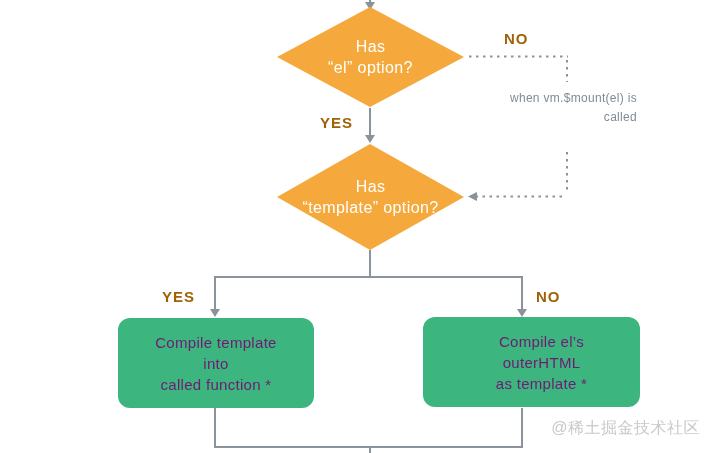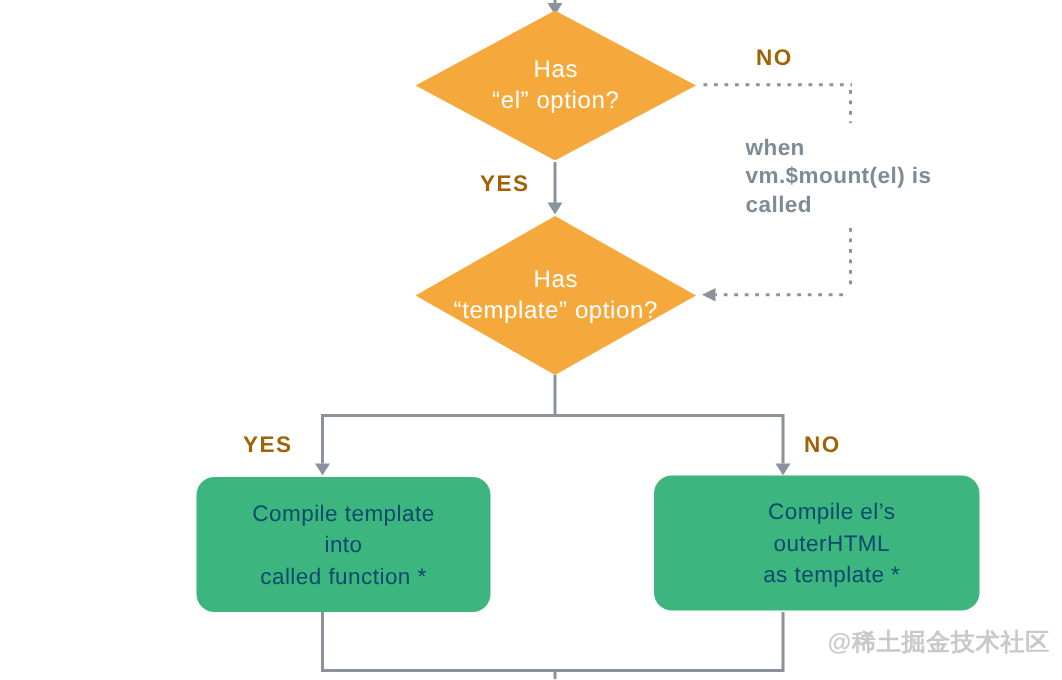--- a/index.html
+++ b/index.html
@@ -30,39 +30,38 @@
     font-weight: 400;
   }
   .edge-label {
     color: #a16207;
     font-size: 15px;
     font-weight: 700;
     letter-spacing: 1px;
   }
   .note {
     color: #7e8c96;
-    font-size: 15px;
-    font-weight: 700;
+    font-size: 12px;
+    font-weight: 400;
     line-height: 19px;
-    text-align: left;
+    text-align: right;
     letter-spacing: 0.3px;
   }
   .process-box {
     background: #3cb57e;
     border-radius: 12px;
-    color: #0c4a6e;
+    color: #701a75;
     display: flex;
     flex-direction: column;
     align-items: center;
     justify-content: center;
     font-size: 15px;
     line-height: 21px;
     text-align: center;
     letter-spacing: 0.3px;
-    margin-left: 13px;
   }
   .watermark {
     color: #c9c9c9;
     font-size: 16px;
     letter-spacing: 0.5px;
   }
 </style>
 </head>
 <body>
 
@@ -125,15 +124,15 @@
     <span>into</span>
     <span>called function *</span>
   </div>
 
   <div class="abs process-box" style="left:423px; top:317px; width:197px; height:90px;padding-left:20px;">
     <span>Compile el’s</span>
     <span>outerHTML</span>
     <span>as template *</span>
   </div>
 
-  <div class="abs watermark" style="right:8px; top:418px;font-weight:bold;">@稀土掘金技术社区</div>
+  <div class="abs watermark" style="right:8px; top:418px;">@稀土掘金技术社区</div>
 
 </div>
 
 </body></html>

